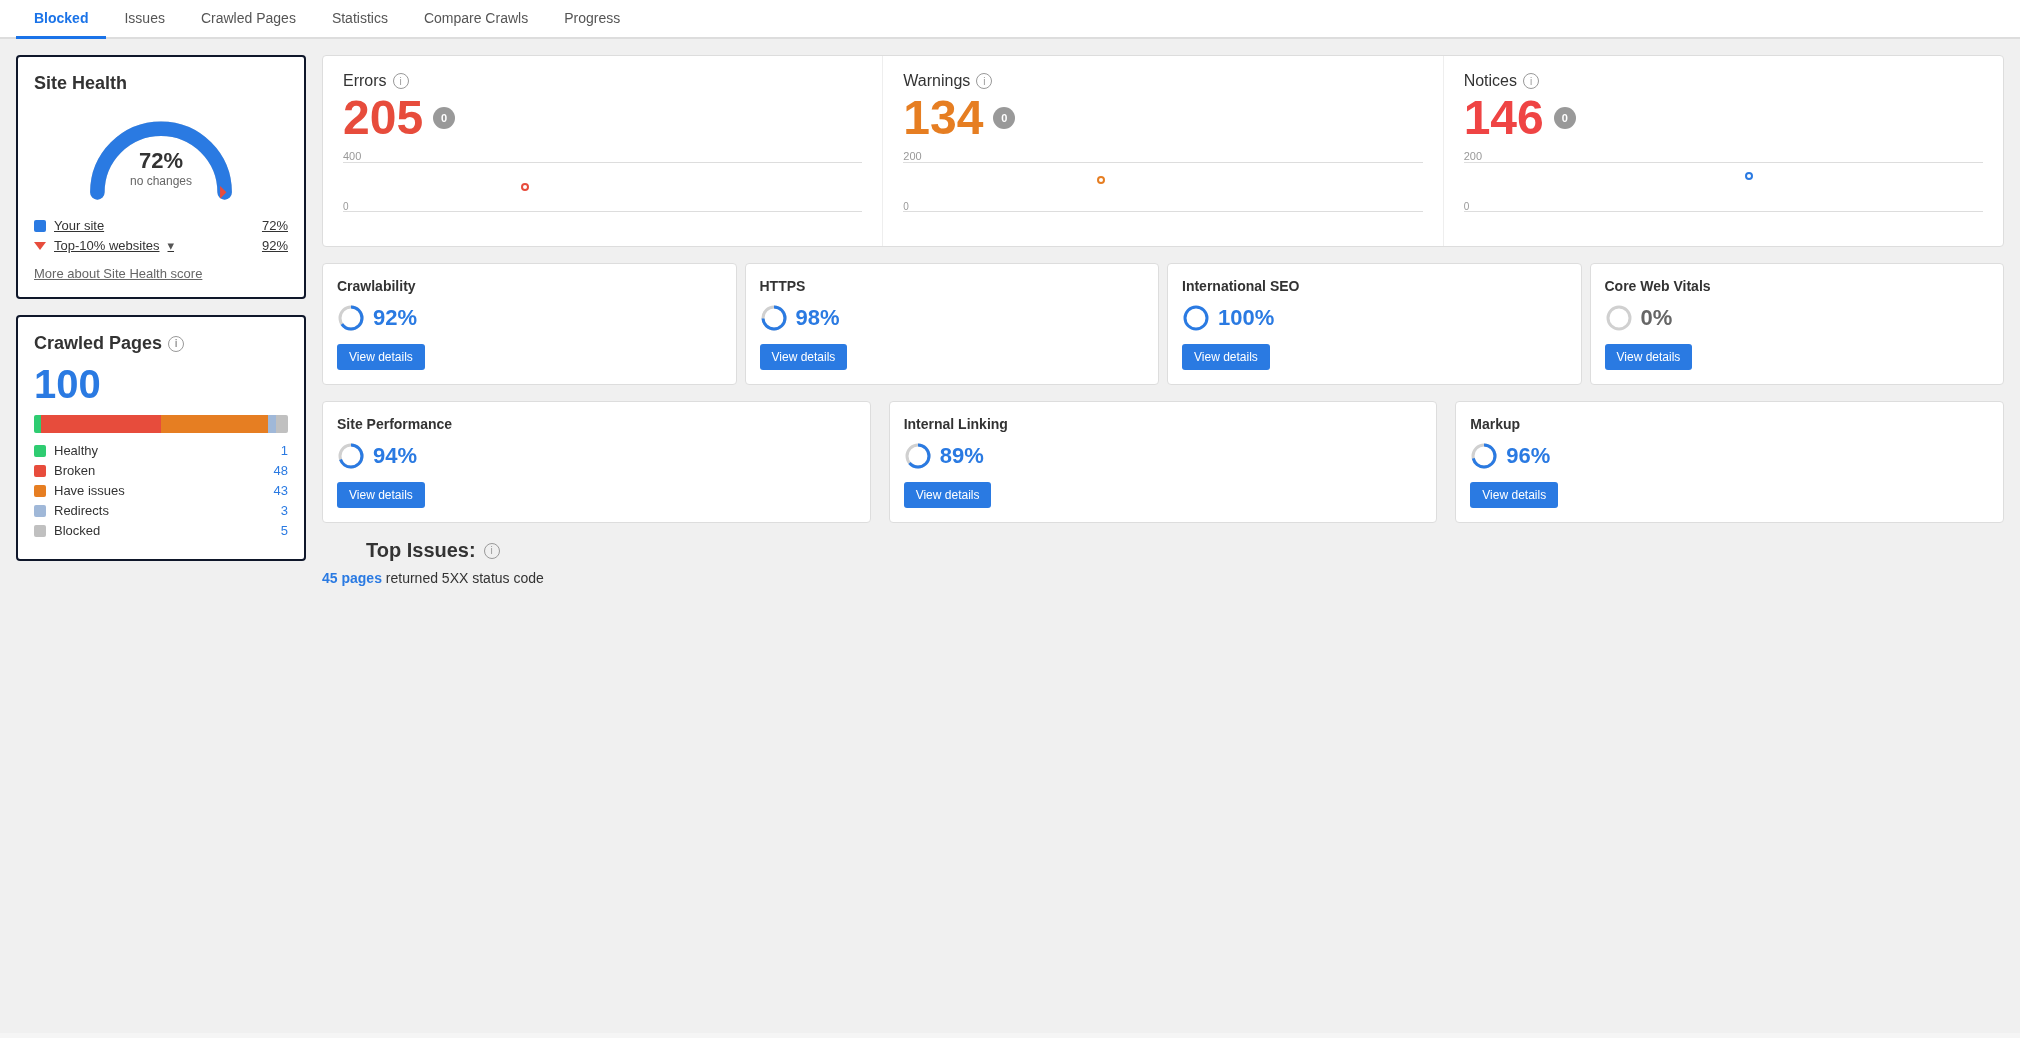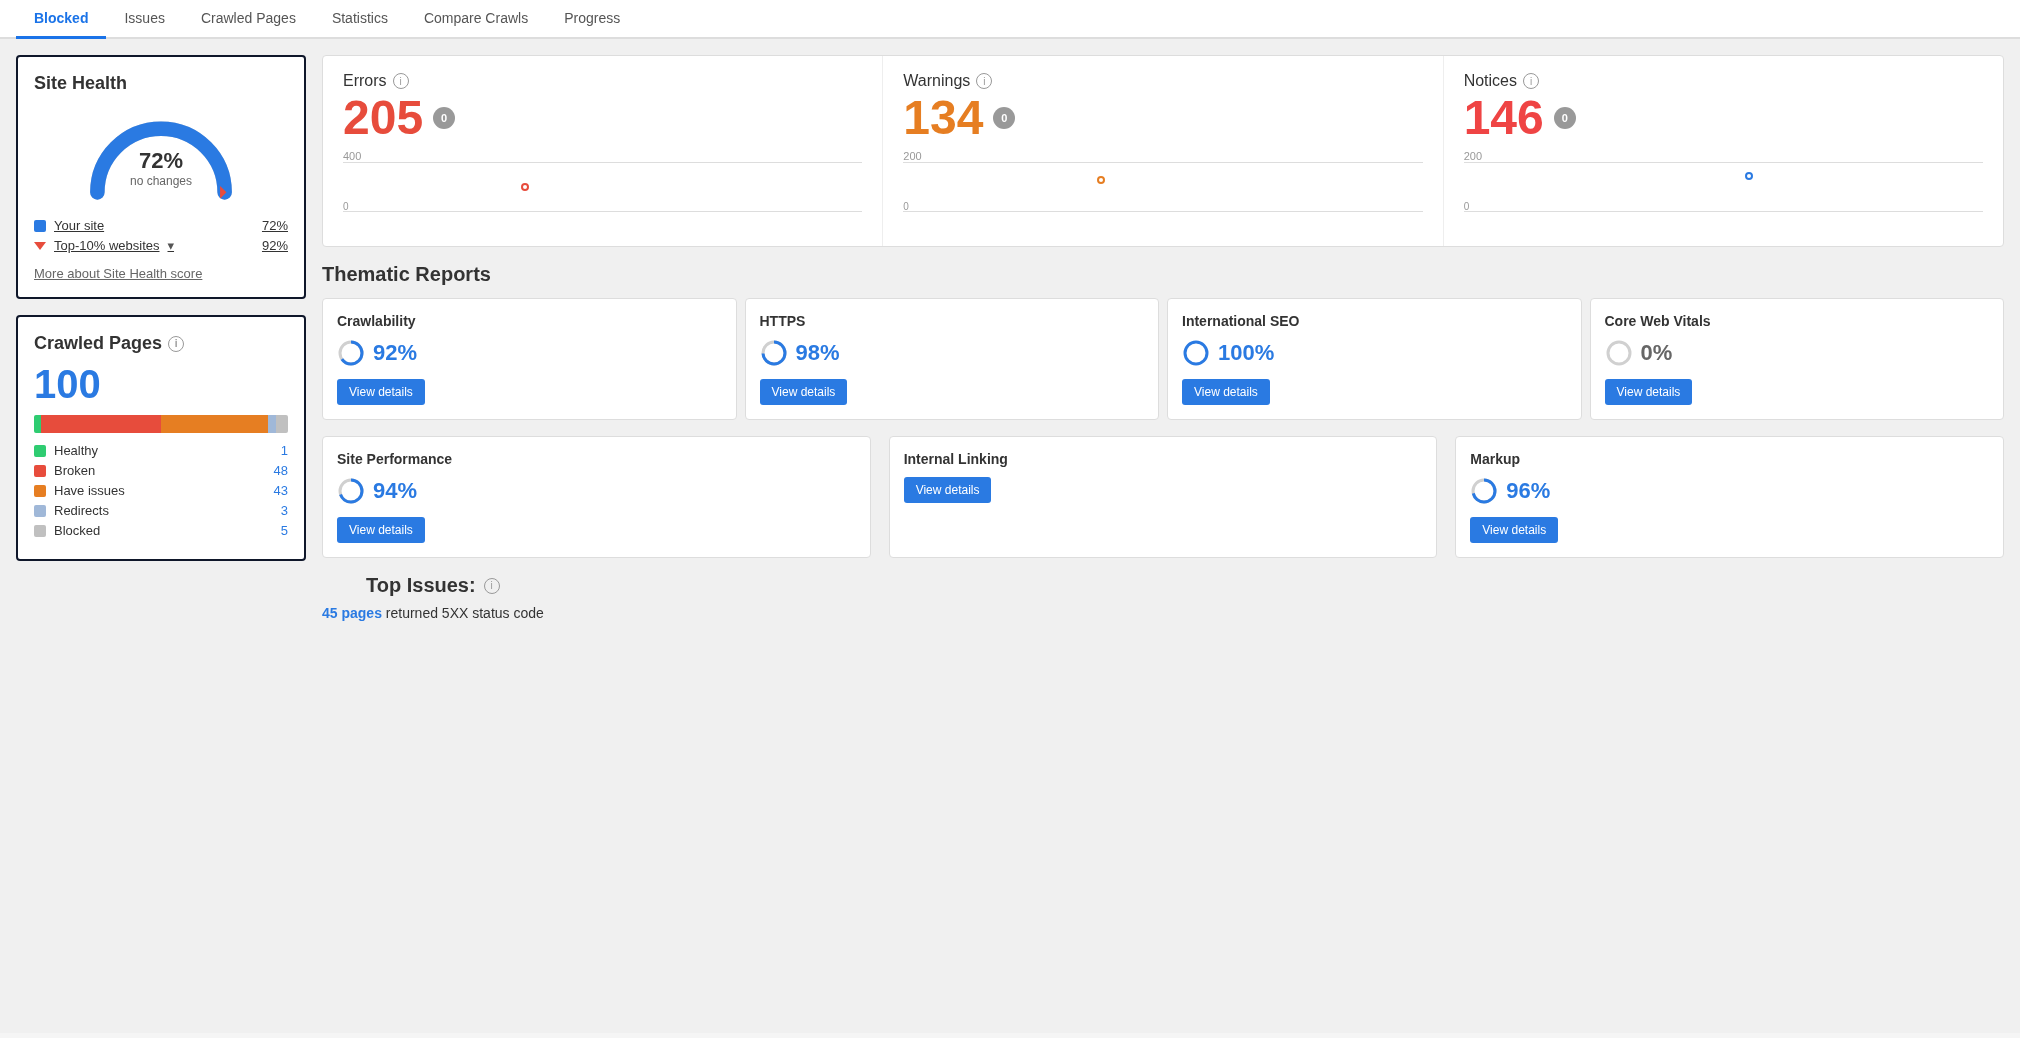--- a/index.html
+++ b/index.html
@@ -258,21 +258,20 @@
             <div style="position:absolute;bottom:0;left:0;right:0;height:1px;background:#ddd;"></div>
             <div style="position:absolute;top:0;left:0;right:0;height:1px;background:#ddd;"></div>
             <div style="position:absolute;bottom:72%;left:55%;width:8px;height:8px;border-radius:50%;border:2px solid #2a7ae2;background:#fff;transform:translate(-50%,50%);"></div>
             <div style="position:absolute;bottom:0;left:0;font-size:10px;color:#999;">0</div>
           </div>
         </div>
       </div>
     </div>
 
     <div>
-      <div class="section-title">Thematic Reports</div>
 
       <div class="reports-grid">
 
         <div class="report-card">
           <div class="report-title">Crawlability</div>
           <div class="report-score-row">
             <svg class="circle-icon" viewBox="0 0 28 28">
               <circle cx="14" cy="14" r="11" fill="none" stroke="#d0d0d0" stroke-width="3"></circle>
               <circle cx="14" cy="14" r="11" fill="none" stroke="#2a7ae2" stroke-width="3" stroke-dasharray="62 69" stroke-dashoffset="17" transform="rotate(-90 14 14)"></circle>
             </svg>
@@ -325,20 +324,27 @@
               <circle cx="14" cy="14" r="11" fill="none" stroke="#d0d0d0" stroke-width="3"></circle>
               <circle cx="14" cy="14" r="11" fill="none" stroke="#2a7ae2" stroke-width="3" stroke-dasharray="65 69" stroke-dashoffset="17" transform="rotate(-90 14 14)"></circle>
             </svg>
             <span class="report-score">94%</span>
           </div>
           <button class="view-details-btn">View details</button>
         </div>
 
         <div class="report-card">
           <div class="report-title">Internal Linking</div>
+          <div class="report-score-row">
+            <svg class="circle-icon" viewBox="0 0 28 28">
+              <circle cx="14" cy="14" r="11" fill="none" stroke="#d0d0d0" stroke-width="3"></circle>
+              <circle cx="14" cy="14" r="11" fill="none" stroke="#2a7ae2" stroke-width="3" stroke-dasharray="61 69" stroke-dashoffset="17" transform="rotate(-90 14 14)"></circle>
+            </svg>
+            <span class="report-score">89%</span>
+          </div>
           <button class="view-details-btn">View details</button>
         </div>
 
         <div class="report-card">
           <div class="report-title">Markup</div>
           <div class="report-score-row">
             <svg class="circle-icon" viewBox="0 0 28 28">
               <circle cx="14" cy="14" r="11" fill="none" stroke="#d0d0d0" stroke-width="3"></circle>
               <circle cx="14" cy="14" r="11" fill="none" stroke="#2a7ae2" stroke-width="3" stroke-dasharray="66 69" stroke-dashoffset="17" transform="rotate(-90 14 14)"></circle>
             </svg>

